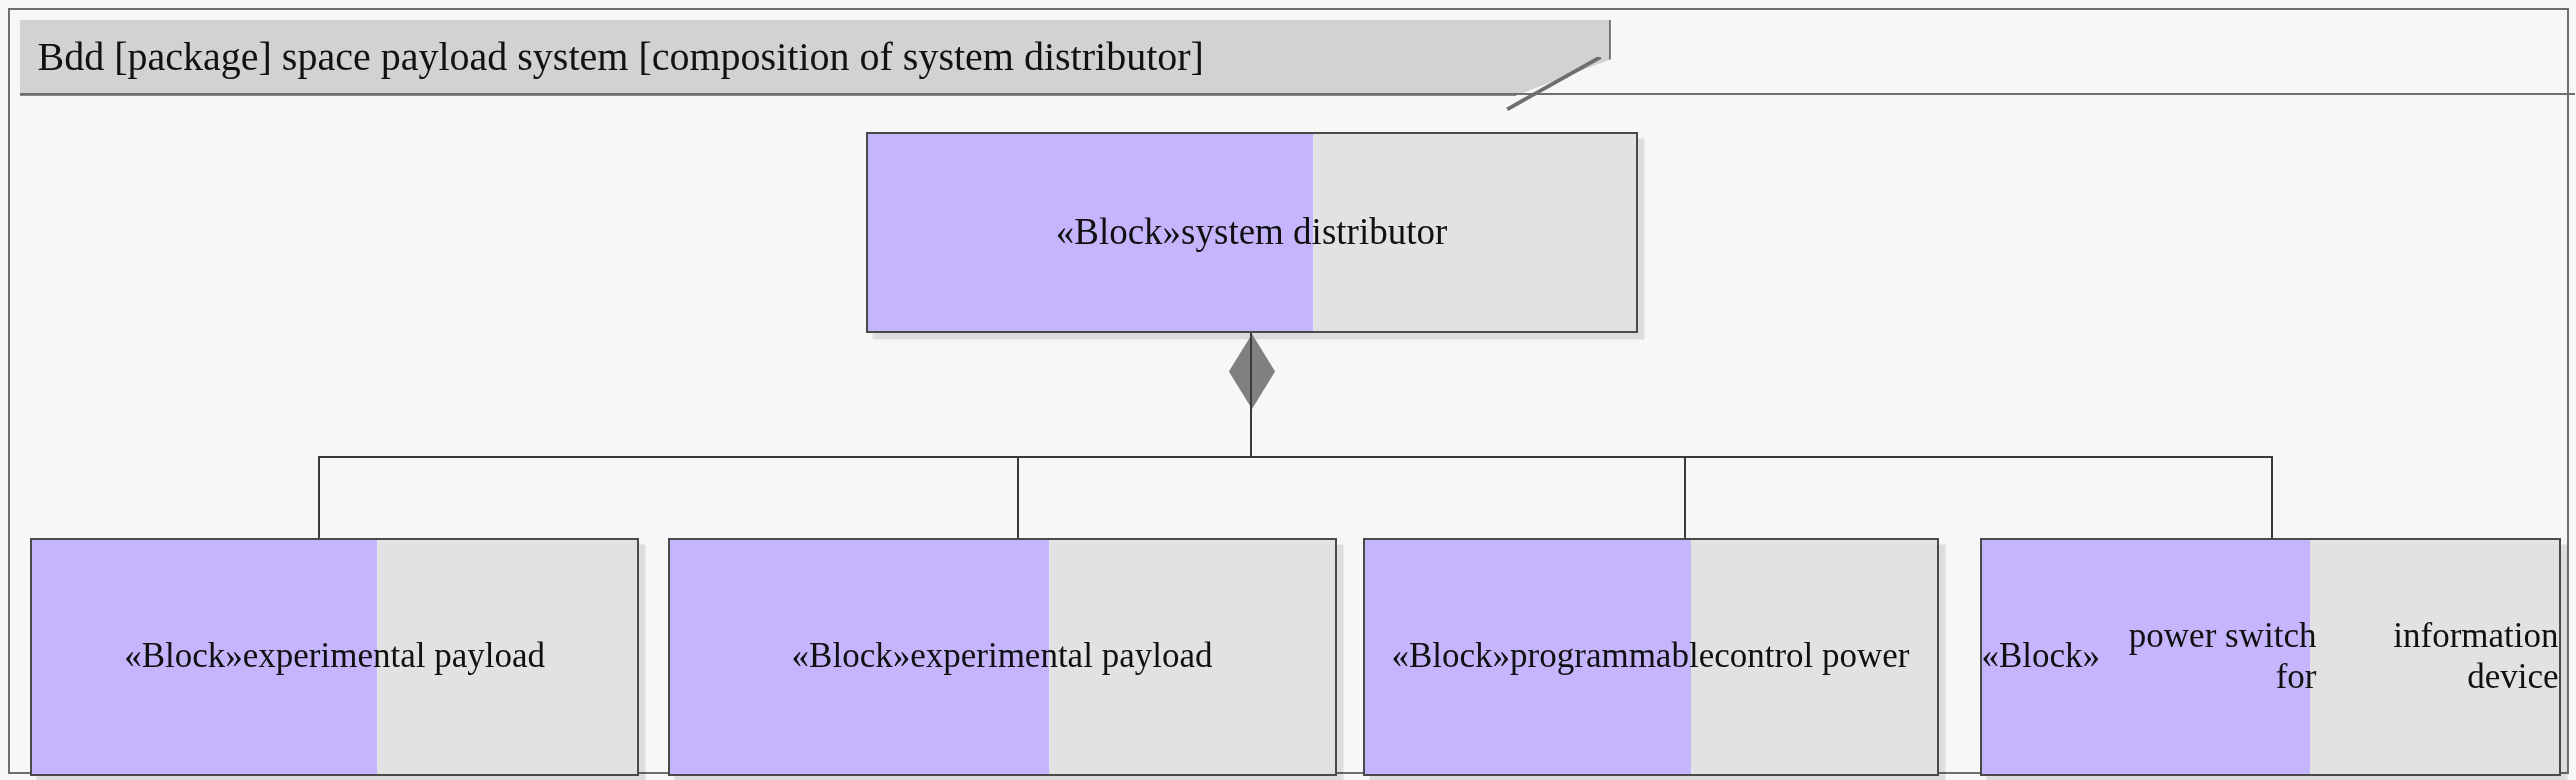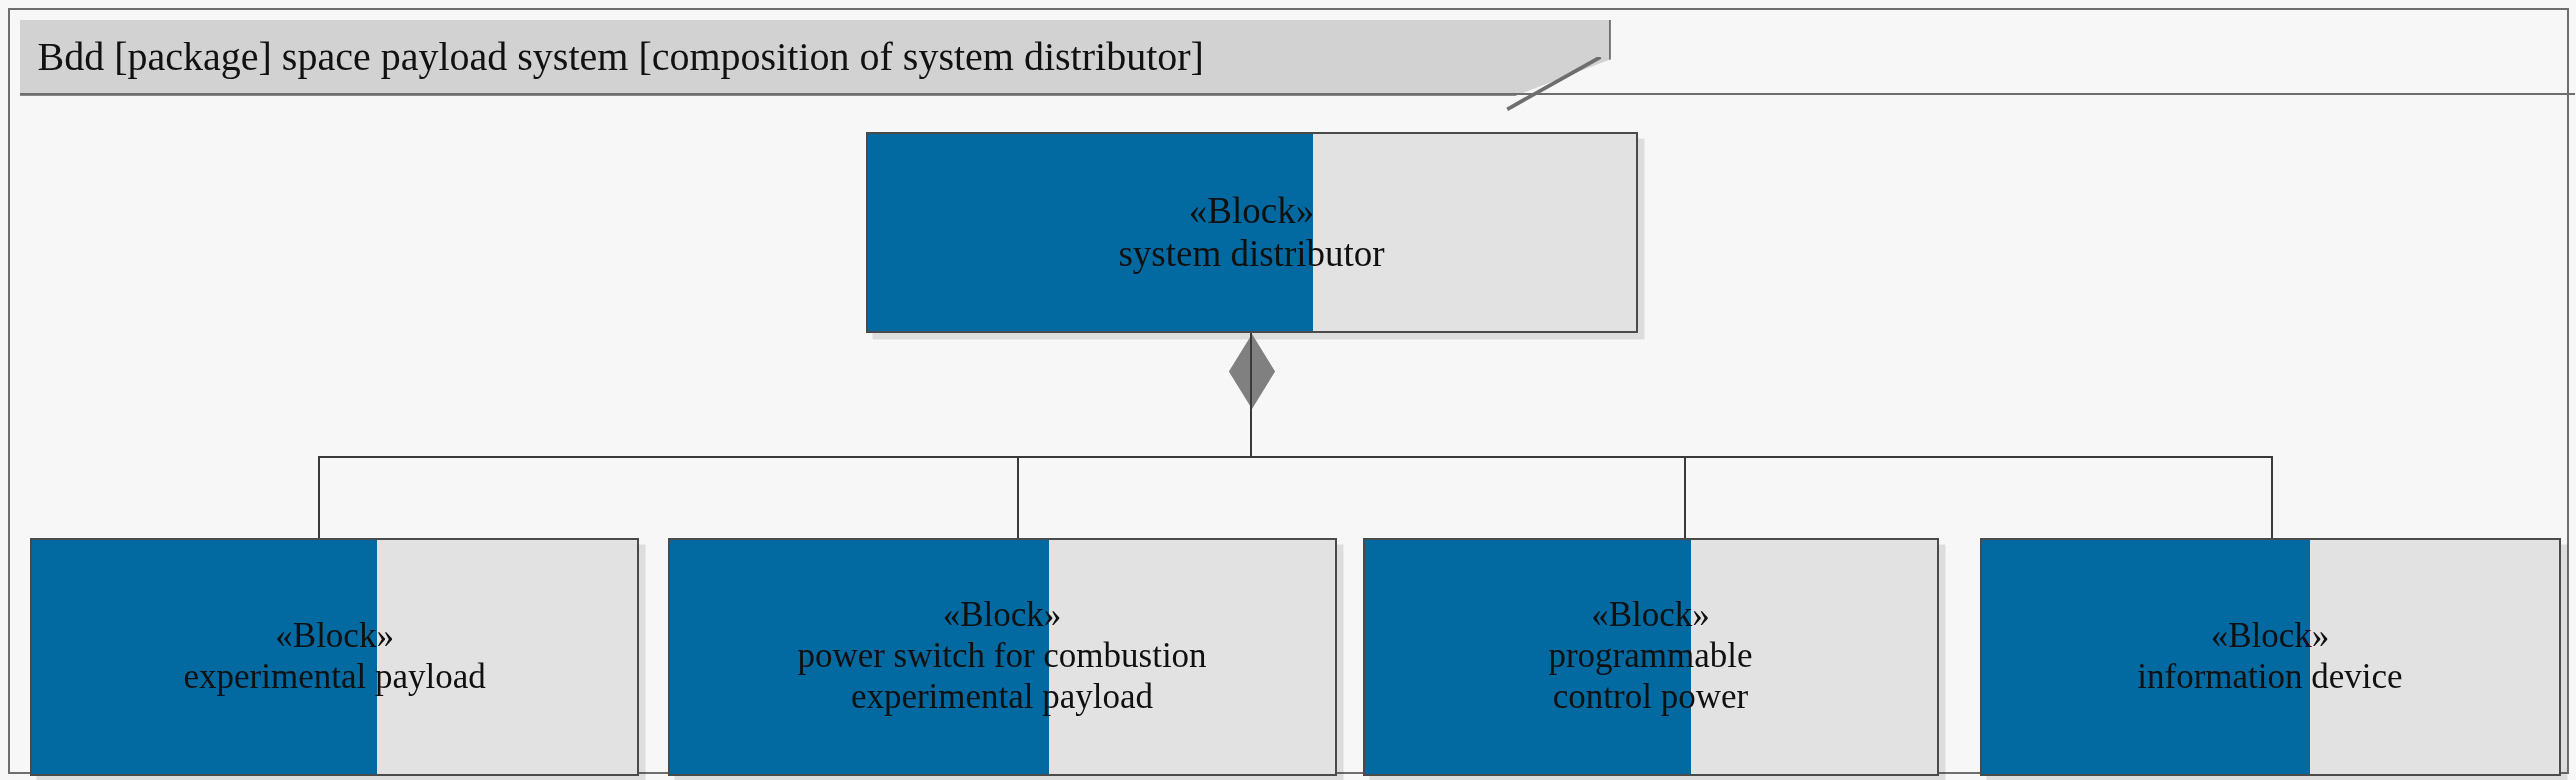--- a/index.html
+++ b/index.html
@@ -70,24 +70,23 @@
     width: 2555px;
     height: 2.8px;
     background: #6e6e6e;
   }
 
   
   .block {
     position: absolute;
     box-sizing: border-box;
     border: 2.8px solid #4a4a4a;
-    background: #0369a1;
+    background: #c4b5fd;
     box-shadow: 6.5px 6.5px 0 0 rgba(0,0,0,0.10);
     display: flex;
-    flex-direction: column;
     align-items: center;
     justify-content: center;
   }
   
   .block .wash {
     position: absolute;
     top: 0;
     right: 0;
     bottom: 0;
     width: 43%;
@@ -183,32 +182,32 @@
 
     <div class="block" id="block-leaf-0">
       <div class="wash"></div>
       <div class="btext stereo">«Block»</div>
       <div class="btext bname">experimental payload</div>
     </div>
 
     <div class="block" id="block-leaf-1">
       <div class="wash"></div>
       <div class="btext stereo">«Block»</div>
-      <div class="btext bname">power switch for combustion</div>
       <div class="btext bname">experimental payload</div>
     </div>
 
     <div class="block" id="block-leaf-2">
       <div class="wash"></div>
       <div class="btext stereo">«Block»</div>
       <div class="btext bname">programmable</div>
       <div class="btext bname">control power</div>
     </div>
 
     <div class="block" id="block-leaf-3">
       <div class="wash"></div>
       <div class="btext stereo">«Block»</div>
+      <div class="btext bname">power switch for</div>
       <div class="btext bname">information device</div>
     </div>
 
   </div>
 </div>
 
 
 </body></html>

